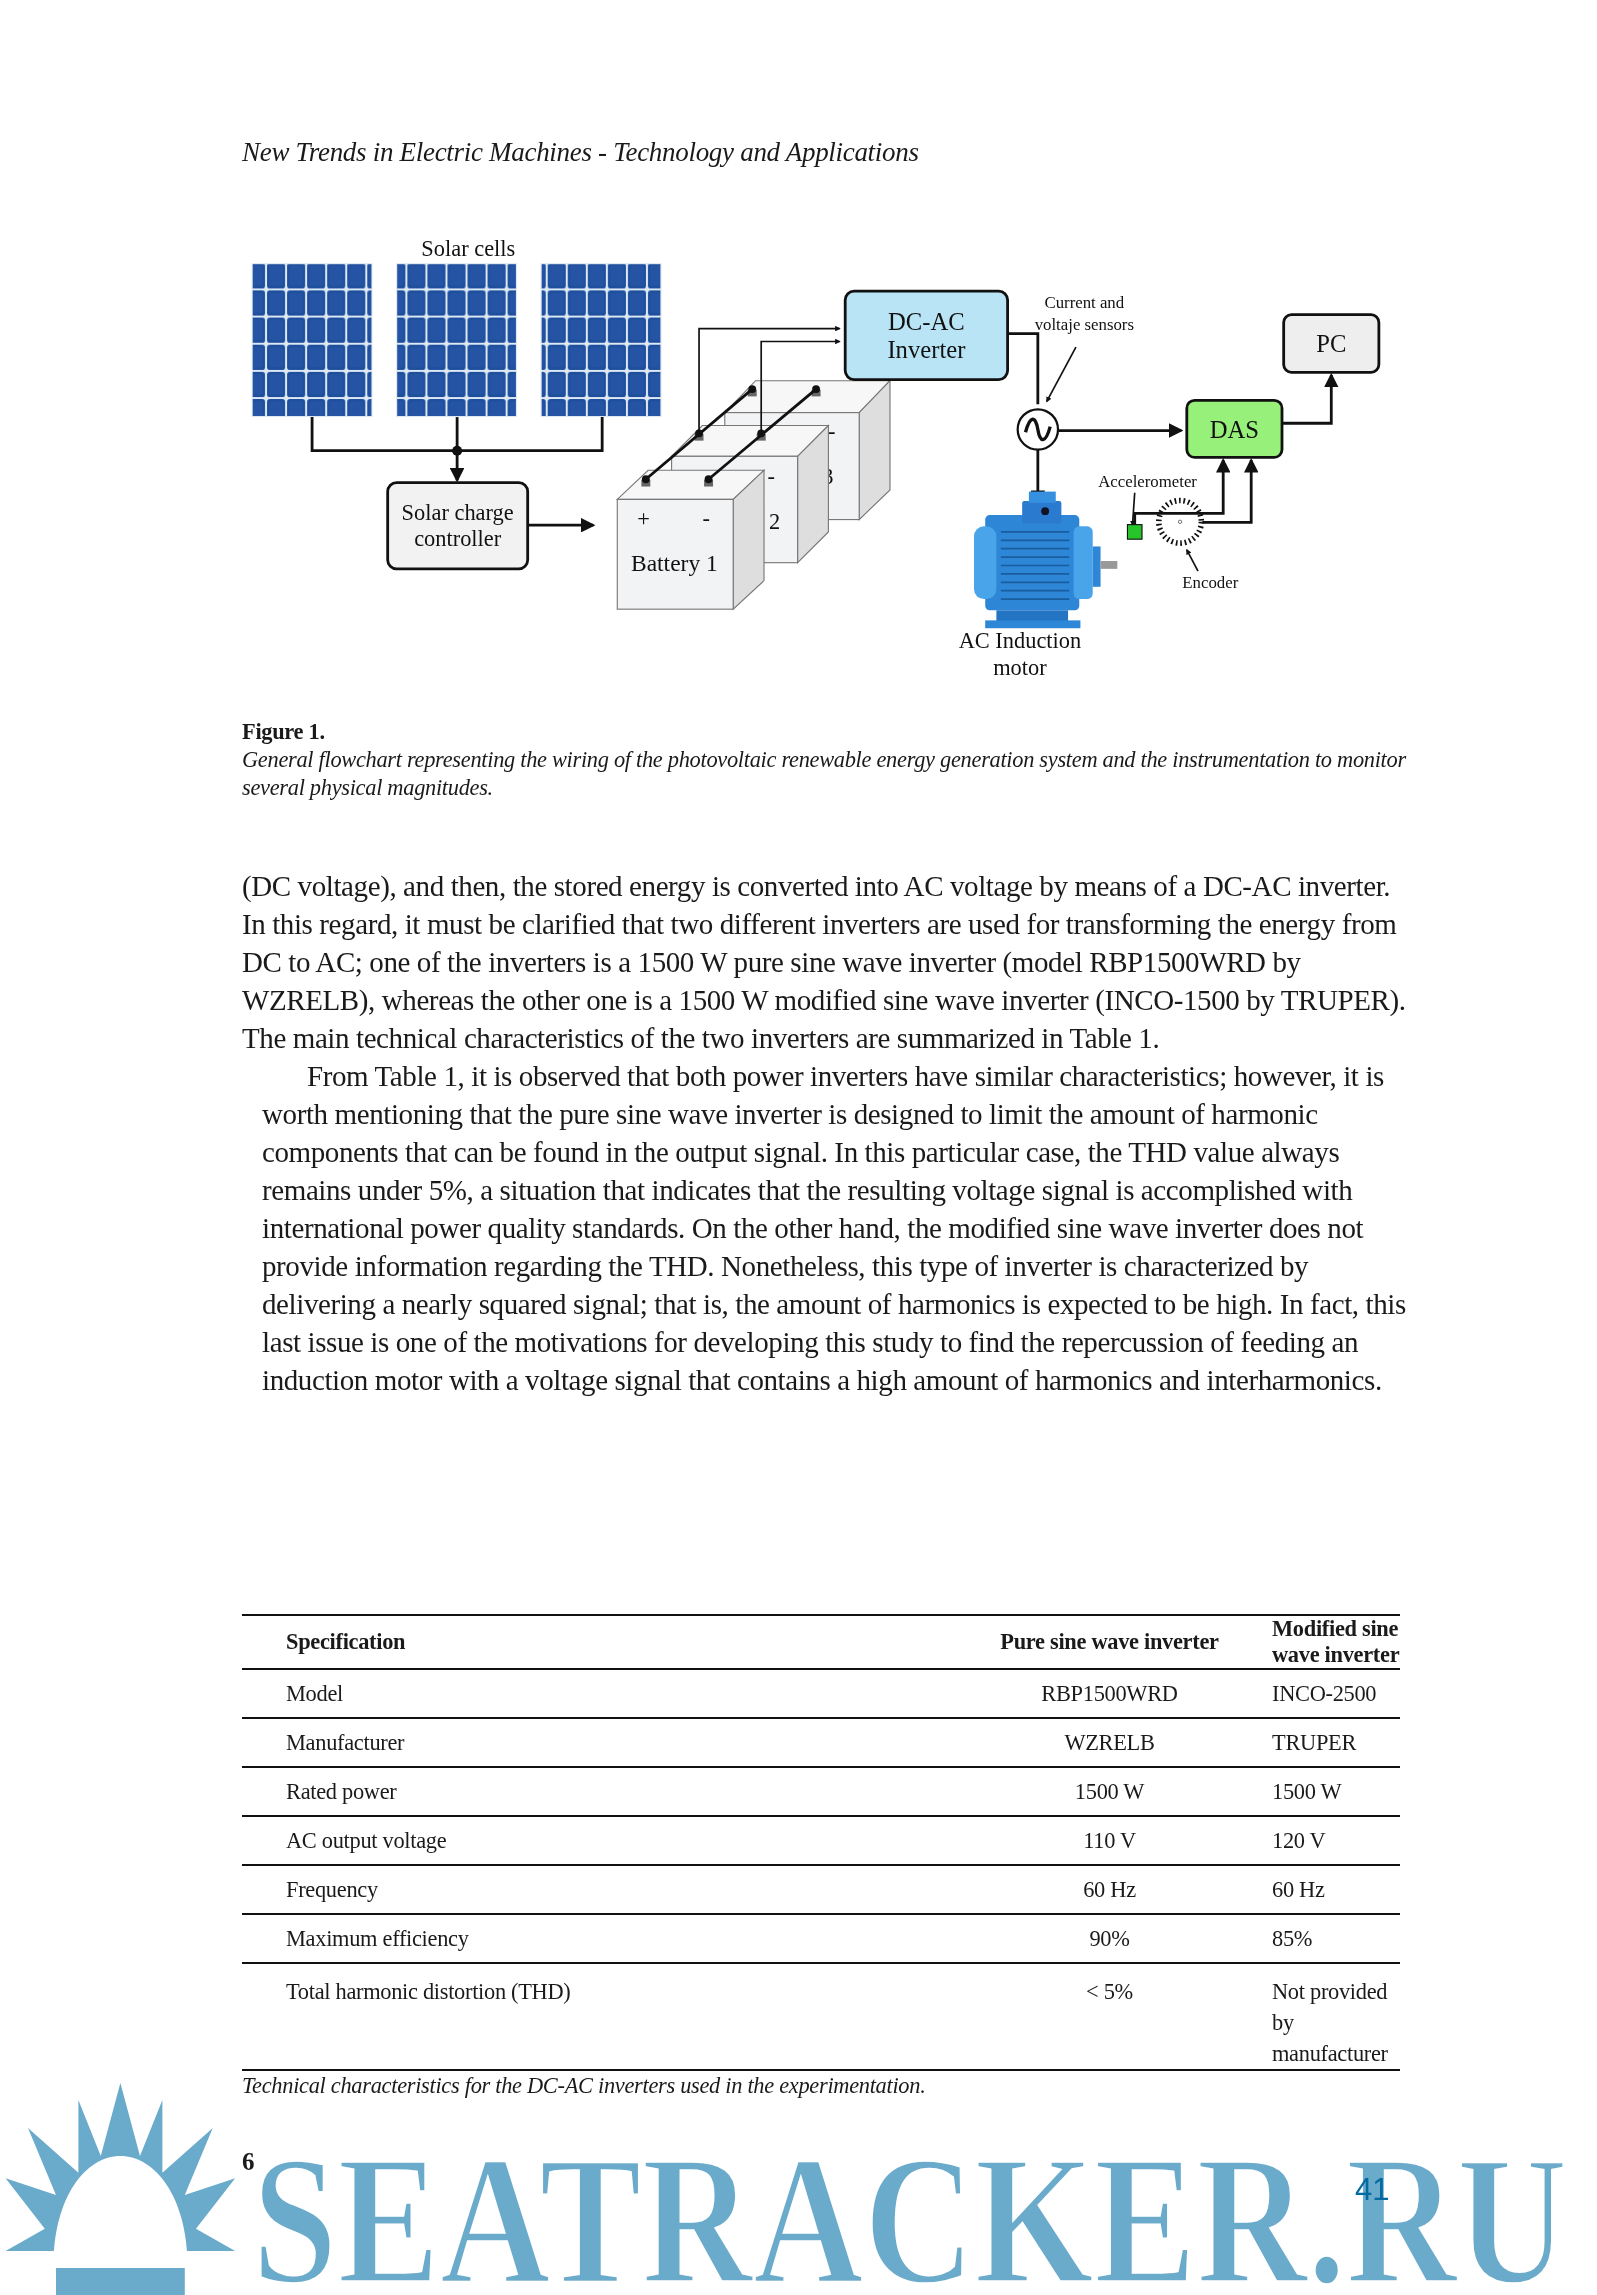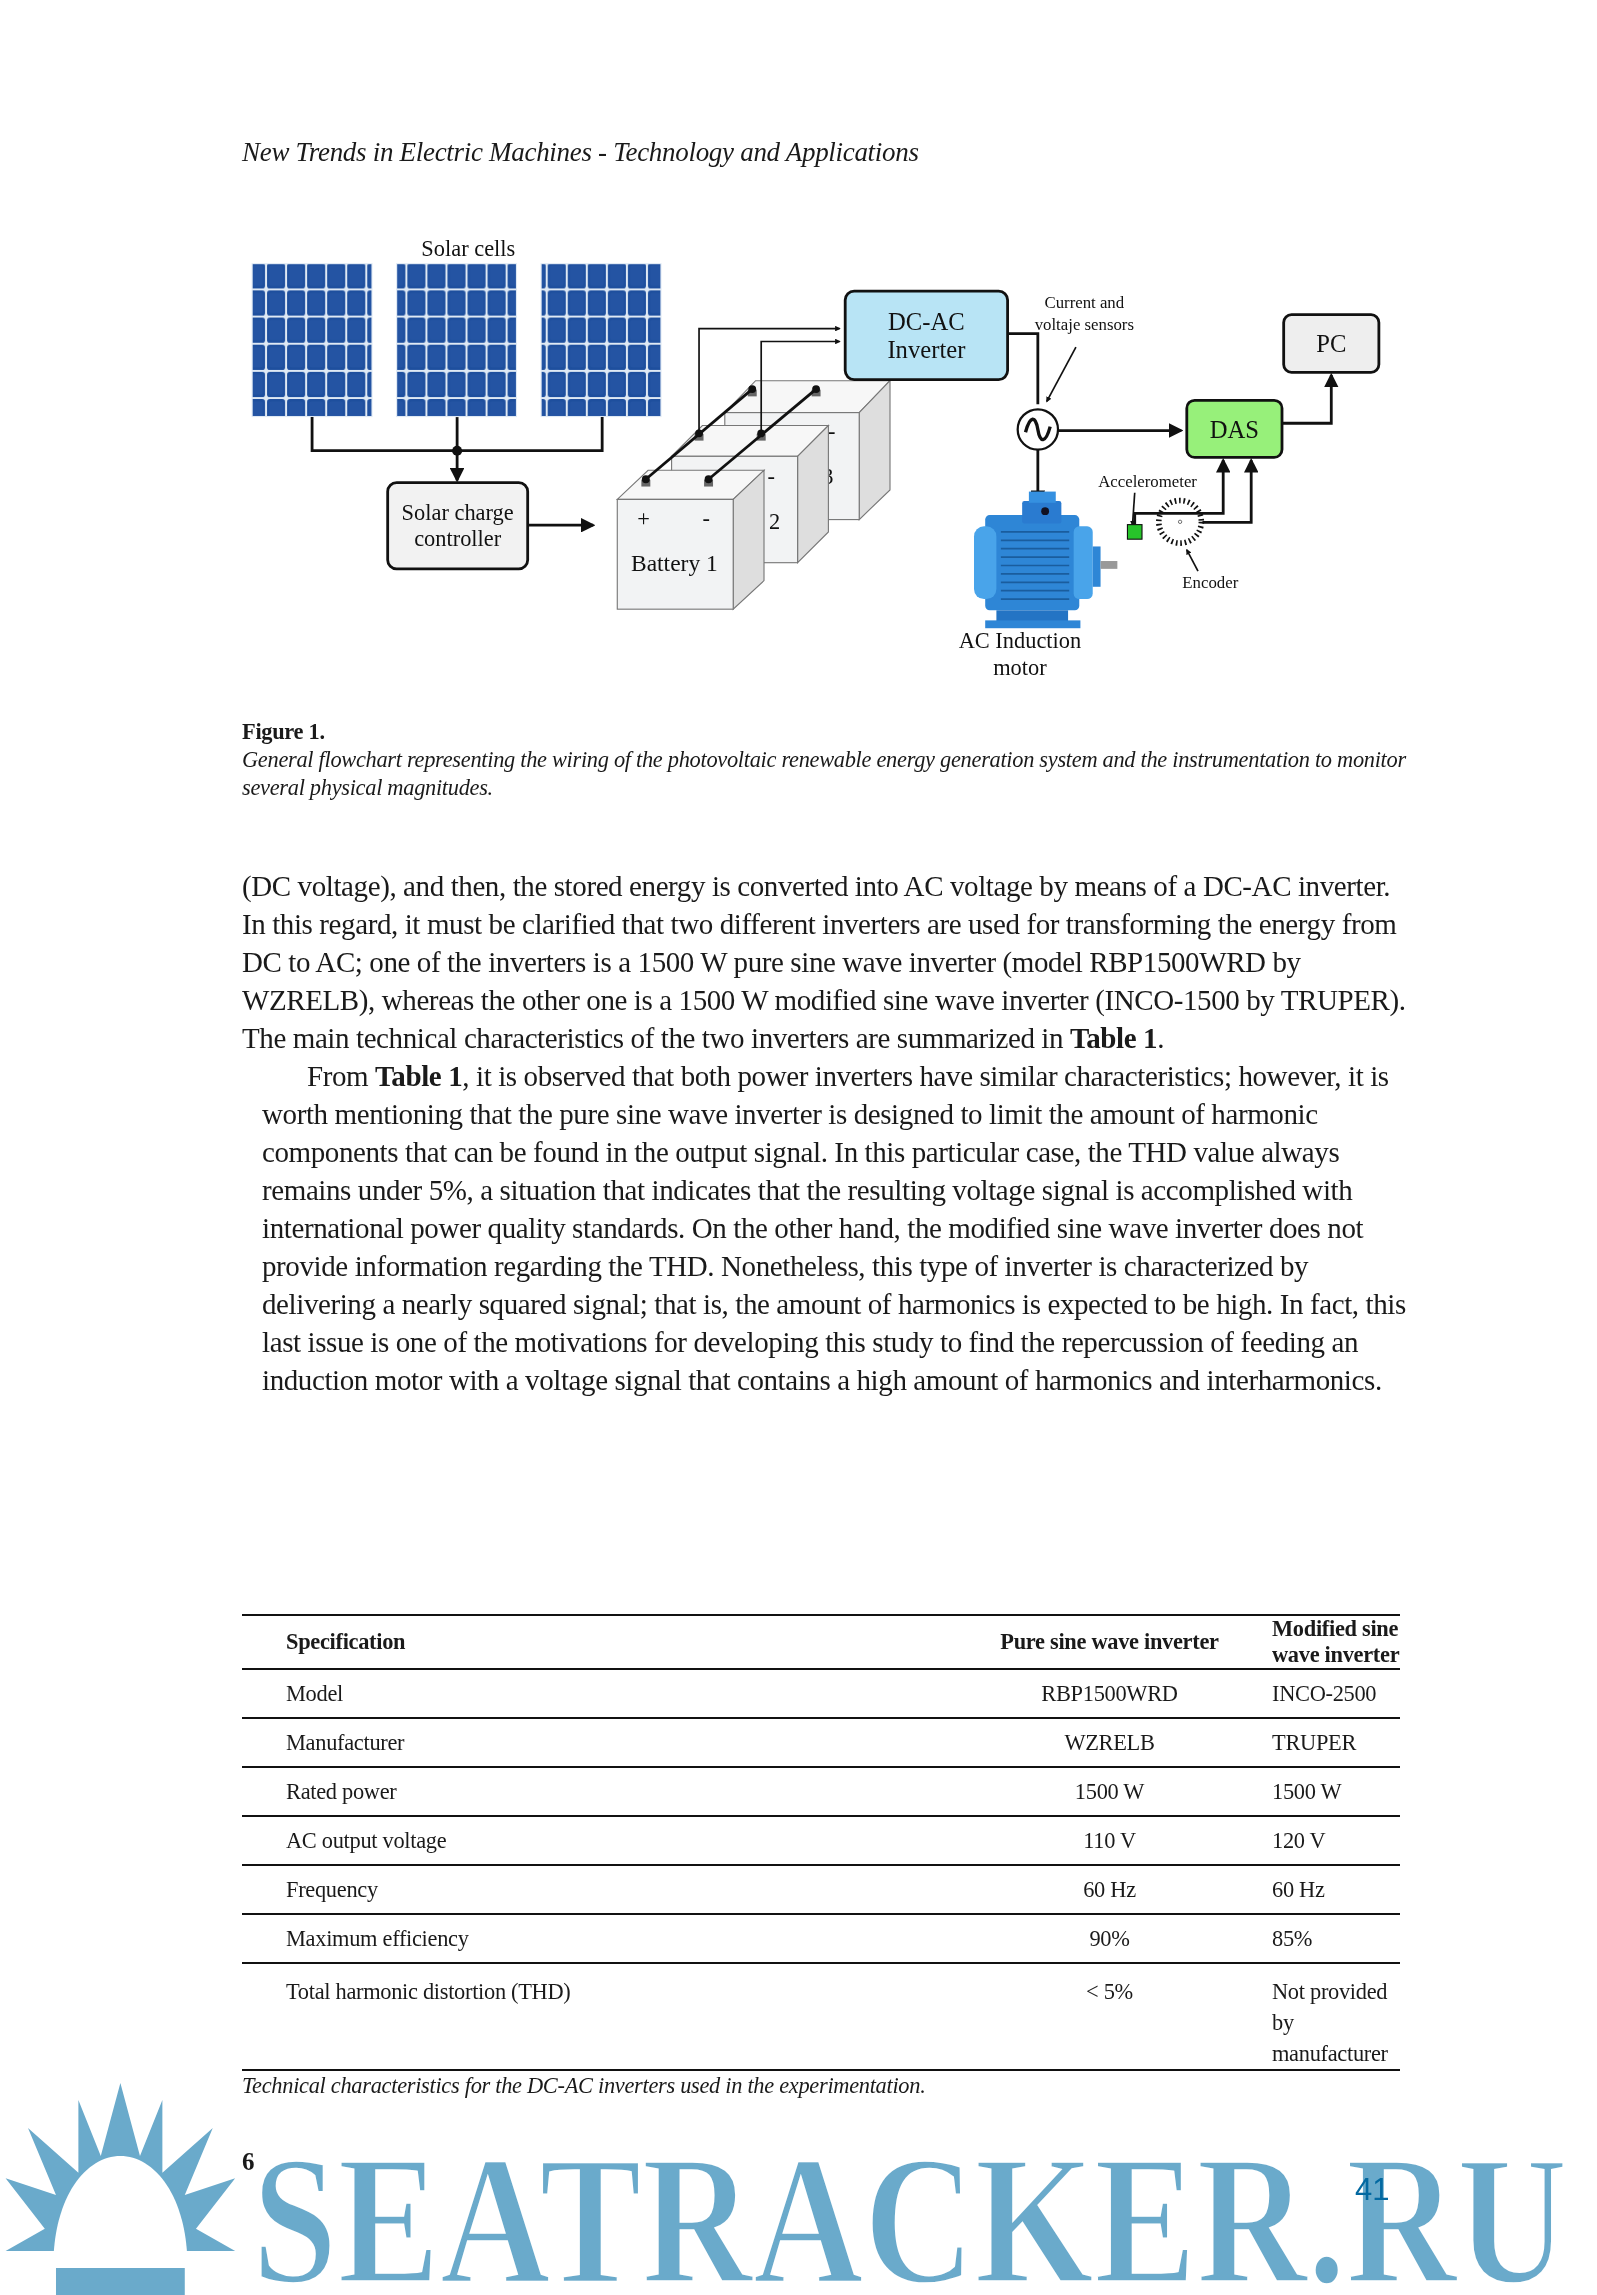--- a/index.html
+++ b/index.html
@@ -8,21 +8,21 @@
   #running-header{left:242px;top:137px;font-size:27px;font-style:italic;letter-spacing:-0.3px;}
   #figure{left:246px;top:235px;width:1176px;height:465px;}
   #figure svg{width:1176px;height:465px;}
   .fig-label{font-family:"Liberation Serif","DejaVu Serif",serif;fill:#111;}
   #fig-caption{left:242px;top:718px;width:1176px;}
   .cap-title{font-size:22.4px;font-weight:bold;letter-spacing:-0.3px;line-height:28px;font-family:Liberation Serif, serif;}
   .cap-text{font-size:22.4px;font-style:italic;line-height:28px;letter-spacing:-0.3px;}
   #body-text{left:242px;top:867px;width:1170px;font-size:29px;line-height:38px;letter-spacing:-0.4px;}
   #body-text p{margin:0;}
   #body-text p.indent{text-indent:45px;margin-left:20px;}
-  #body-text b{font-weight:bold;}
+  #body-text b{font-weight:normal;}
   #spec-table{left:242px;top:1614px;width:1158px;border-collapse:collapse;font-size:22.4px;letter-spacing:-0.3px;}
   #spec-table th,#spec-table td{padding:0;height:47px;vertical-align:middle;}
   #spec-table th{font-weight:bold;}
   #spec-table tr{border-bottom:2.2px solid #111;}
   #spec-table thead tr{border-top:2.8px solid #111;}
   #spec-table .c0{text-align:left;padding-left:44px;width:426px;}
   #spec-table .c1{text-align:center;width:325px;}
   #spec-table .c2{text-align:left;}
   #spec-table tr.tall td{height:78px;vertical-align:top;padding-top:12.3px;line-height:31px;}
   #table-caption{left:242px;top:2072px;width:1176px;}

